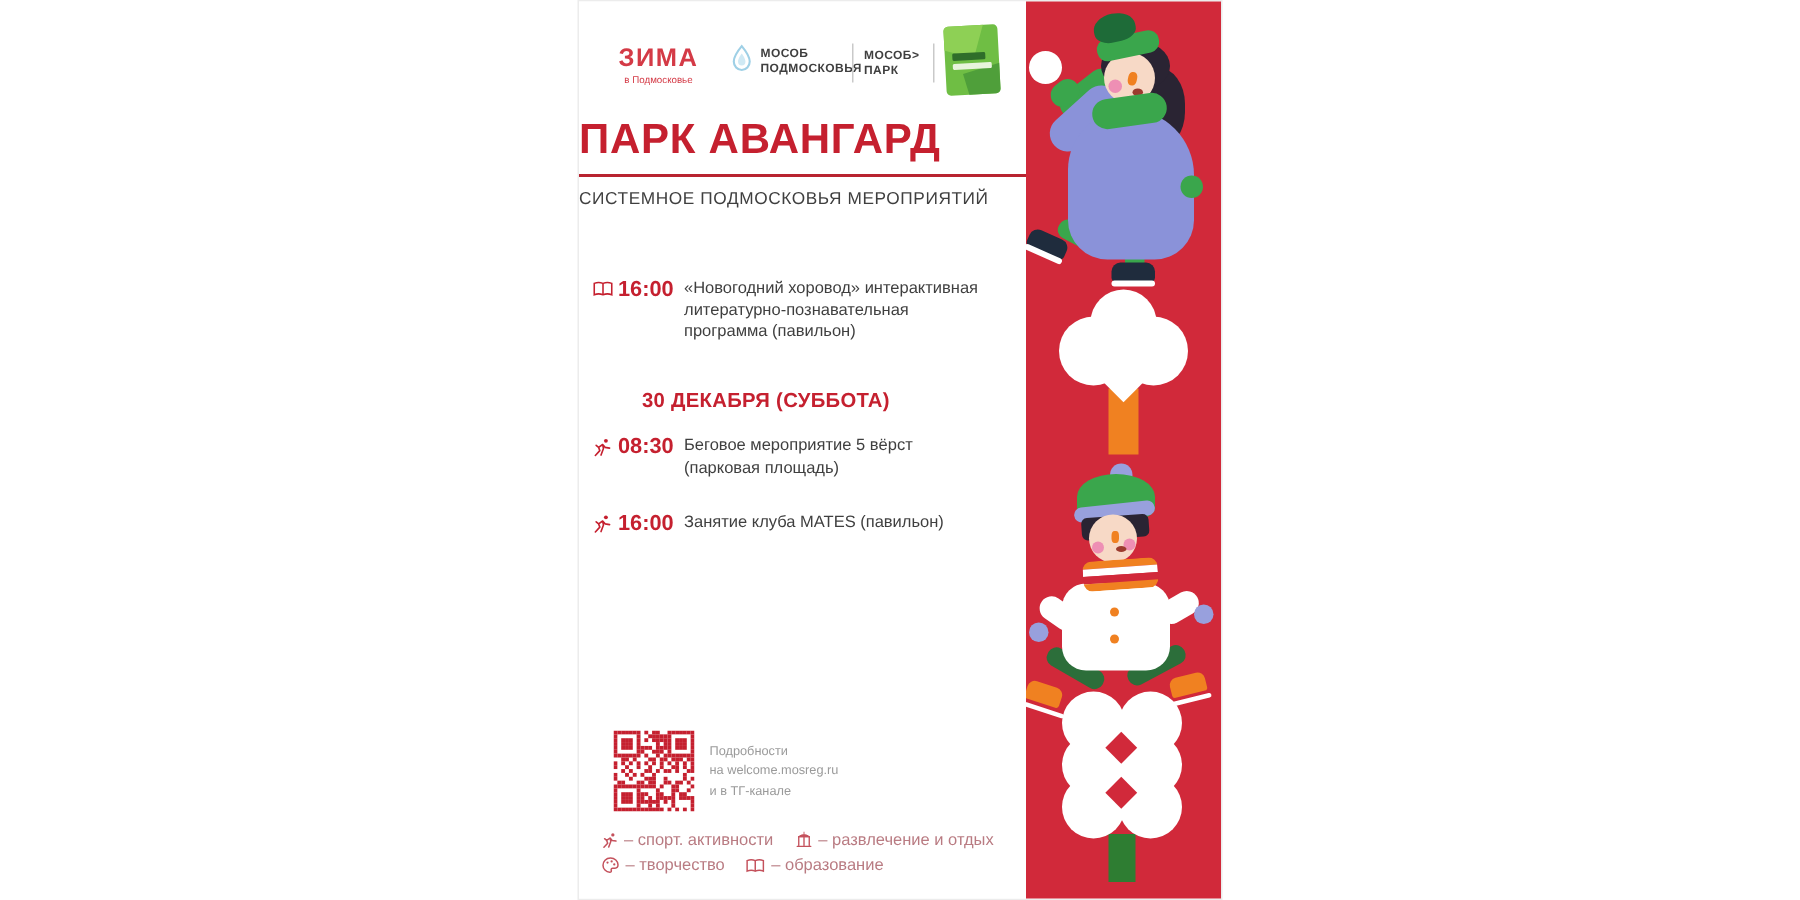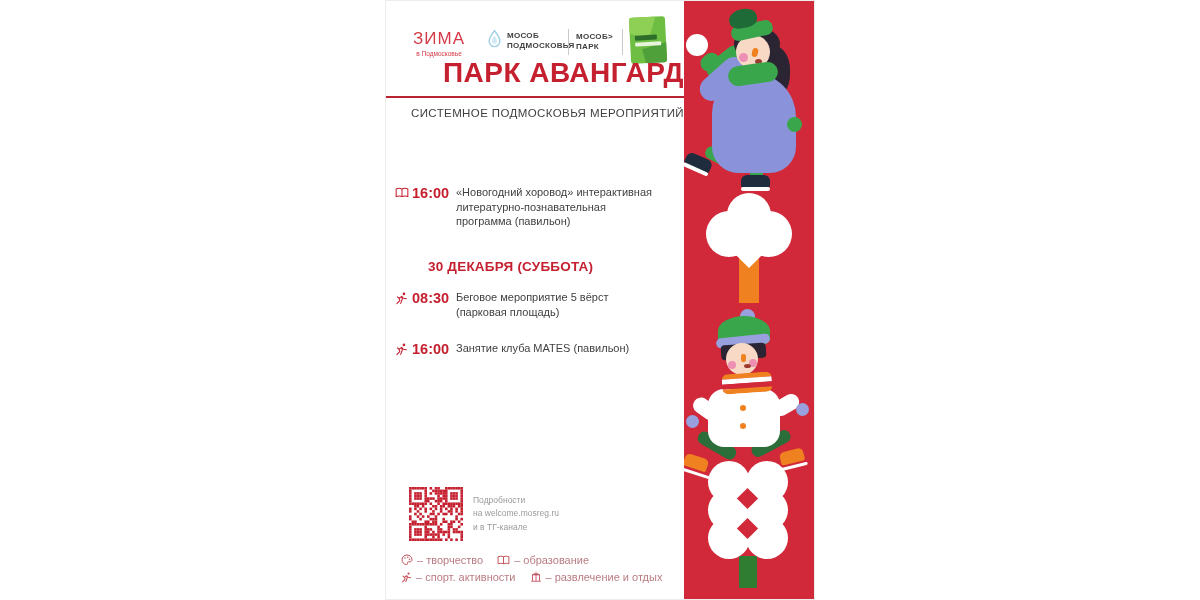--- a/index.html
+++ b/index.html
@@ -11,34 +11,34 @@
   *{margin:0;padding:0;box-sizing:border-box}
   body{font-family:"Liberation Sans",sans-serif;background:#fff}
   .stage{width:1200px;height:600px;background:#fff;display:flex;justify-content:center;overflow:hidden}
   .poster{width:430px;height:600px;display:flex;border:1px solid #ececec;background:#fff}
   .content{position:relative;width:298px;height:598px;background:#fff}
   .art{position:relative;width:130px;height:598px;background:var(--panel);overflow:hidden}
 
   
   .logos{position:absolute;top:20px;left:0;right:0;height:46px}
   .zima{position:absolute;left:18px;top:8px;width:70px;text-align:center}
-  .zima-t{font-size:17px;font-weight:normal;letter-spacing:1px;color:#d43a46}
+  .zima-t{font-size:17px;font-weight:bold;letter-spacing:1px;color:#d43a46}
   .zima-s{font-size:6.5px;color:#d43a46;margin-top:1px}
   .parki{position:absolute;left:100px;top:8px;display:flex;align-items:center;gap:4px}
   .parki-txt{font-size:8px;font-weight:bold;color:var(--dark);line-height:1.25;letter-spacing:.3px}
   .vline{position:absolute;top:8px;width:1px;height:26px;background:#c9c9c9}
   .mosob{position:absolute;left:190px;top:11px;font-size:8px;font-weight:bold;color:var(--dark);line-height:1.3;letter-spacing:.3px}
   .greenlogo{position:absolute;left:244px;top:-4px;width:36px;height:46px;background:#6fbe44;border-radius:3px;transform:rotate(-3deg);overflow:hidden}
   .greenlogo .patch1{position:absolute;left:-6px;top:-8px;width:30px;height:26px;background:#8ed055;transform:rotate(18deg)}
   .greenlogo .patch2{position:absolute;right:-8px;bottom:-6px;width:30px;height:24px;background:#4f9f3a;transform:rotate(-14deg)}
   .greenlogo .mark1{position:absolute;left:5px;top:18px;width:22px;height:5px;background:#2f6e2a;border-radius:1px}
   .greenlogo .mark2{position:absolute;left:5px;top:25px;width:26px;height:4px;background:#e8f4dc;border-radius:1px}
 
   
-  .title-block{position:absolute;top:56px;left:0;right:0;text-align:right}
+  .title-block{position:absolute;top:76px;left:0;right:0;text-align:left}
   .main-title{font-size:28px;font-weight:bold;letter-spacing:.5px;color:var(--red)}
   .title-rule{margin-top:7px;height:2px;background:#b82330;width:100%}
   .subtitle{margin-top:9px;font-size:11.5px;letter-spacing:.4px;color:var(--dark)}
 
   
   .day{position:absolute;left:0;right:0}
   .day1{top:168px}.day2{top:258px}
   .day-title{padding-left:42px;font-size:13.5px;font-weight:bold;color:var(--red);letter-spacing:.2px}
   .event{display:flex;align-items:flex-start;margin-top:16px;padding-left:9px}
   .ev-icon{width:17px;margin-top:2px;color:var(--red);flex:none;display:flex}
@@ -455,57 +455,57 @@
           <div>Подробности</div>
           <div>на welcome.mosreg.ru</div>
           <div>и в ТГ-канале</div>
         </div>
       </div>
 
       <div class="legend">
         <div class="legend-row">
           <span class="legend-item">
             <span class="li-icon">
+              <svg width="11" height="11" viewBox="0 0 24 24">
+                  <circle cx="16.5" cy="3.5" r="2.4" fill="currentColor"></circle>
+                  <path d="M3.5 21.5 L9 15.5 L7.5 11.5 L12.5 8 L15.5 11.5 L21 12.5 M12.5 8 L13.5 13 L10.5 21 M7.5 11.5 L4.5 9" fill="none" stroke="currentColor" stroke-width="2.2" stroke-linecap="round" stroke-linejoin="round"></path>
+                </svg>
+            </span>
+            <span>– спорт. активности</span>
+          </span>
+          <span class="legend-item">
+            <span class="li-icon">
+              <svg width="12" height="12" viewBox="0 0 24 24">
+                  <path d="M12 1 V4 M4 8 Q12 1.5 20 8 Z" fill="currentColor" stroke="currentColor" stroke-width="1.2"></path>
+                  <path d="M5 8 V19 M12 8 V19 M19 8 V19 M3 20.5 H21" stroke="currentColor" stroke-width="1.8" fill="none" stroke-linecap="round"></path>
+                </svg>
+            </span>
+            <span>– развлечение и отдых</span>
+          </span>
+        </div>
+        <div class="legend-row">
+          <span class="legend-item">
+            <span class="li-icon">
               <svg width="12" height="12" viewBox="0 0 24 24">
                   <path d="M12 2 C6 2 2 6.5 2 11.5 C2 16.5 6 21 11 21 C13 21 13.5 19.8 13 18.5 C12.4 17 13.3 15.5 15 15.5 L18 15.5 C20.5 15.5 22 13.5 22 11 C22 6 17.5 2 12 2 Z" fill="none" stroke="currentColor" stroke-width="2"></path>
                   <circle cx="8" cy="8" r="1.5" fill="currentColor"></circle>
                   <circle cx="13.5" cy="6.5" r="1.5" fill="currentColor"></circle>
                   <circle cx="17" cy="10.5" r="1.5" fill="currentColor"></circle>
                 </svg>
             </span>
             <span>– творчество</span>
           </span>
           <span class="legend-item">
             <span class="li-icon">
               <svg width="13" height="11" viewBox="0 0 24 20">
                   <path d="M2 3 Q7 1 12 3 Q17 1 22 3 L22 16 Q17 14 12 16 Q7 14 2 16 Z" fill="none" stroke="currentColor" stroke-width="1.8"></path>
                   <line x1="12" y1="3" x2="12" y2="16" stroke="currentColor" stroke-width="1.8"></line>
                 </svg>
             </span>
             <span>– образование</span>
-          </span>
-        </div>
-        <div class="legend-row">
-          <span class="legend-item">
-            <span class="li-icon">
-              <svg width="11" height="11" viewBox="0 0 24 24">
-                  <circle cx="16.5" cy="3.5" r="2.4" fill="currentColor"></circle>
-                  <path d="M3.5 21.5 L9 15.5 L7.5 11.5 L12.5 8 L15.5 11.5 L21 12.5 M12.5 8 L13.5 13 L10.5 21 M7.5 11.5 L4.5 9" fill="none" stroke="currentColor" stroke-width="2.2" stroke-linecap="round" stroke-linejoin="round"></path>
-                </svg>
-            </span>
-            <span>– спорт. активности</span>
-          </span>
-          <span class="legend-item">
-            <span class="li-icon">
-              <svg width="12" height="12" viewBox="0 0 24 24">
-                  <path d="M12 1 V4 M4 8 Q12 1.5 20 8 Z" fill="currentColor" stroke="currentColor" stroke-width="1.2"></path>
-                  <path d="M5 8 V19 M12 8 V19 M19 8 V19 M3 20.5 H21" stroke="currentColor" stroke-width="1.8" fill="none" stroke-linecap="round"></path>
-                </svg>
-            </span>
-            <span>– развлечение и отдых</span>
           </span>
         </div>
       </div>
     </div>
 
     <div class="art">
       <div class="thrower">
         <i class="t-scarfend"></i>
         <i class="t-armup"></i>
         <i class="t-snowball"></i>

